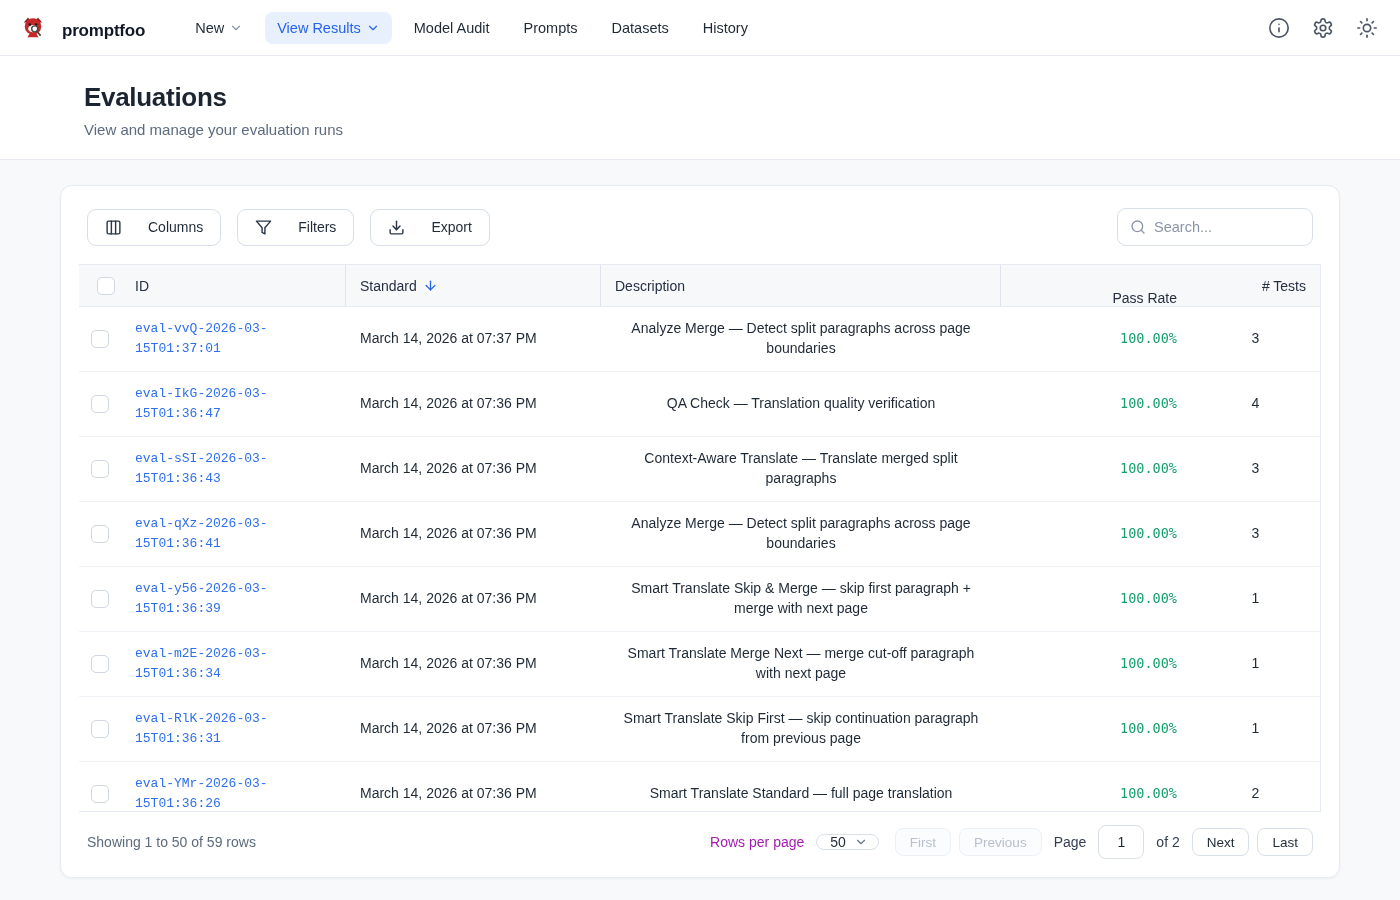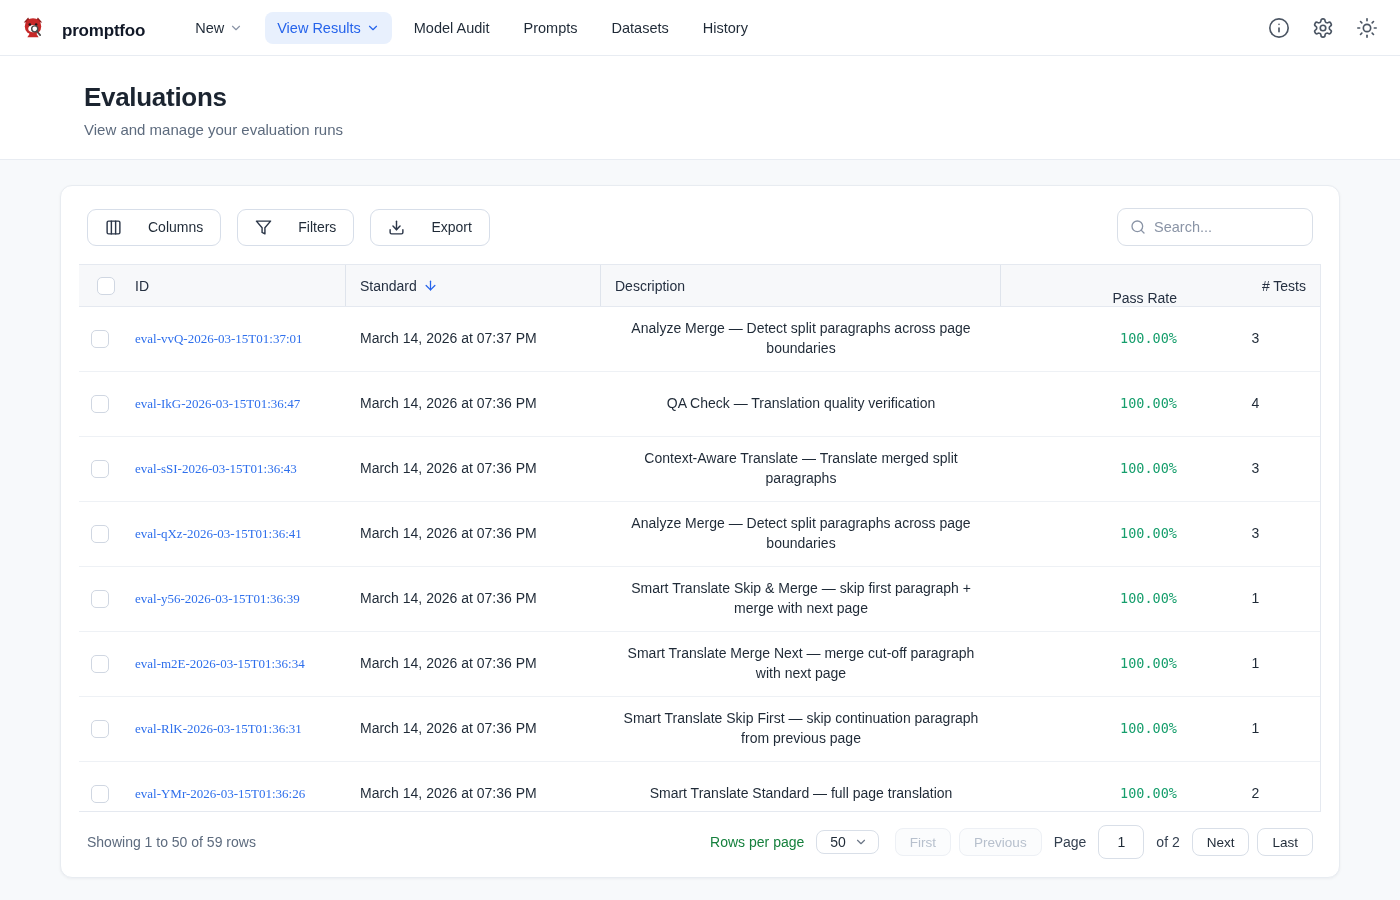--- a/index.html
+++ b/index.html
@@ -89,36 +89,36 @@
   .c-created { width:255px; flex:none; }
   .c-desc  { width:400px; flex:none;text-align:center; }
   .c-pass  { width:190px; flex:none; align-items:flex-end; }
   .c-tests { flex:1; align-items:center; }
   .th.c-check, .th.c-id, .th.c-created, .th.c-desc, .th.c-pass, .th.c-tests { flex-direction:row; }
   .th.c-pass, .th.c-tests { justify-content:flex-end; }
   .checkbox {
     width:18px; height:18px; border:1.5px solid #d0d7e2; border-radius:5px; background:#fff; cursor:pointer;
   }
   .id-link {
-    font-family:Liberation Serif, serif; font-size:13px; line-height:1.55;
+    font-family:Liberation Mono, monospace; font-size:13px; line-height:1.55;
     color:#2e6fec; text-decoration:none; word-break:normal; overflow-wrap:break-word; cursor:pointer;
   }
   .pass-val { font-family:"DejaVu Sans Mono", monospace; font-size:13.5px; color:#169e6c; }
   .sort-arrow { margin-left:6px; color:#2563eb; }
 
   
   .table-footer {
     display:flex; align-items:center; padding:13px 8px 0; font-size:14px;
   }
   .rows-summary { color:#5d6b7e; }
   .pager { margin-left:auto; display:flex; align-items:center; gap:8px; }
-  .pager .lbl { color:#15803d; margin-right:4px; }
+  .pager .lbl { color:#a21caf; margin-right:4px; }
   .pager .lbl-dark { color:#333f4f; margin:0 4px; }
   .select-box {
-    display:flex; align-items:center; gap:8px; height:24px; padding:0 10px 0 13px;
+    display:flex; align-items:center; gap:8px; height:16px; padding:0 10px 0 13px;
     border:1px solid #d9dfe8; border-radius:8px; background:#fff; cursor:pointer;
     font-size:14px; color:#1f2a37; margin-right:8px;
   }
   .select-box .chev { color:#6b7686; }
   .pg-btn {
     height:28px; padding:0 14px; border-radius:8px; font-family:inherit; font-size:13.5px; font-weight:500;
     background:#fff; border:1px solid #d9dfe8; color:#1f2a37; cursor:pointer;
   }
   .pg-btn.disabled { background:#fbfcfd; border-color:#edf0f5; color:#b7c0cd; cursor:default; }
   .page-input {

